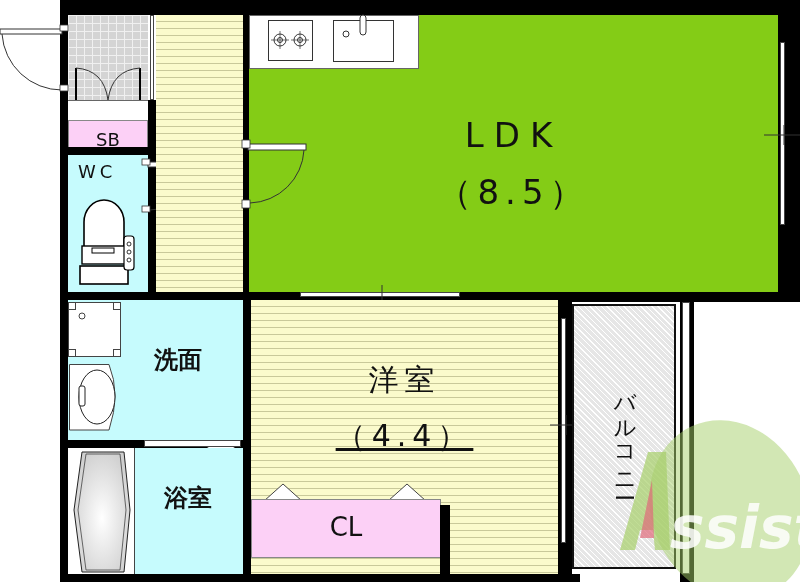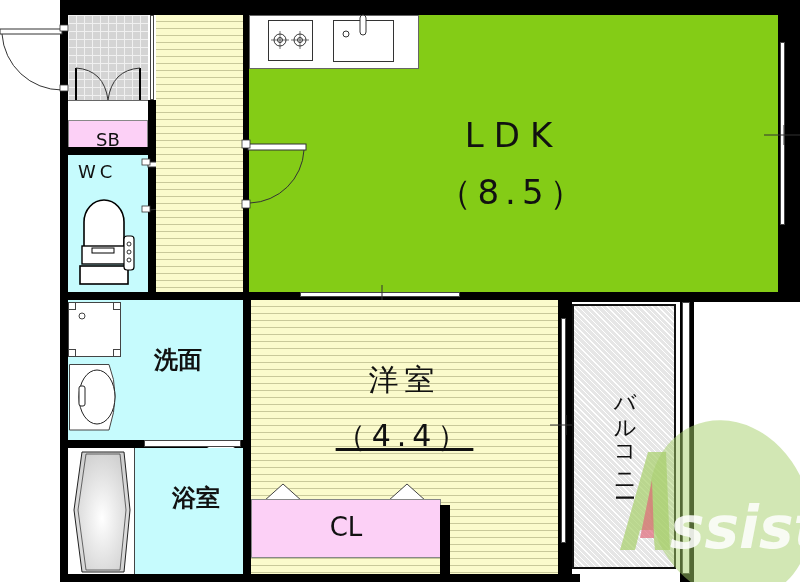--- a/index.html
+++ b/index.html
@@ -134,21 +134,21 @@
   <path d="M0.5 0.5 L40 0.5 Q52 30 40 66 L0.5 66 Z" fill="#fff" stroke="#444"></path>
   <ellipse cx="28" cy="33" rx="18" ry="27" fill="#fff" stroke="#222"></ellipse>
   <rect x="10" y="22" width="6" height="20" rx="2" fill="#fff" stroke="#222"></rect>
 </svg>
 <div class="abs" style="left:144px;top:440px;width:97px;height:7px;background:#fff;border:1px solid #444;"></div>
 <svg style="left:207px;top:447px;" width="30" height="14">
   <path d="M0 0 L14 12 L28 0" fill="#fff" stroke="#444" stroke-width="1"></path>
 </svg>
 
 <div class="abs cyan" style="left:68px;top:448px;width:175px;height:126px;">
-  <span class="label jp-label" style="left:96px;top:34px;margin-left:8px;">浴室</span>
+  <span class="label jp-label" style="left:96px;top:34px;">浴室</span>
 </div>
 <div class="abs" style="left:68px;top:448px;width:67px;height:126px;background:#fff;border-right:1px solid #444;"></div>
 <svg style="left:70px;top:450px;" width="64" height="124">
   <defs>
     <radialGradient id="tubg" cx="50%" cy="55%" r="60%">
       <stop offset="0%" stop-color="#ffffff"></stop>
       <stop offset="100%" stop-color="#cfcfcf"></stop>
     </radialGradient>
   </defs>
   <path d="M12 2 L54 2 L60 60 L54 122 L12 122 L4 60 Z" fill="url(#tubg)" stroke="#222" stroke-width="1"></path>

